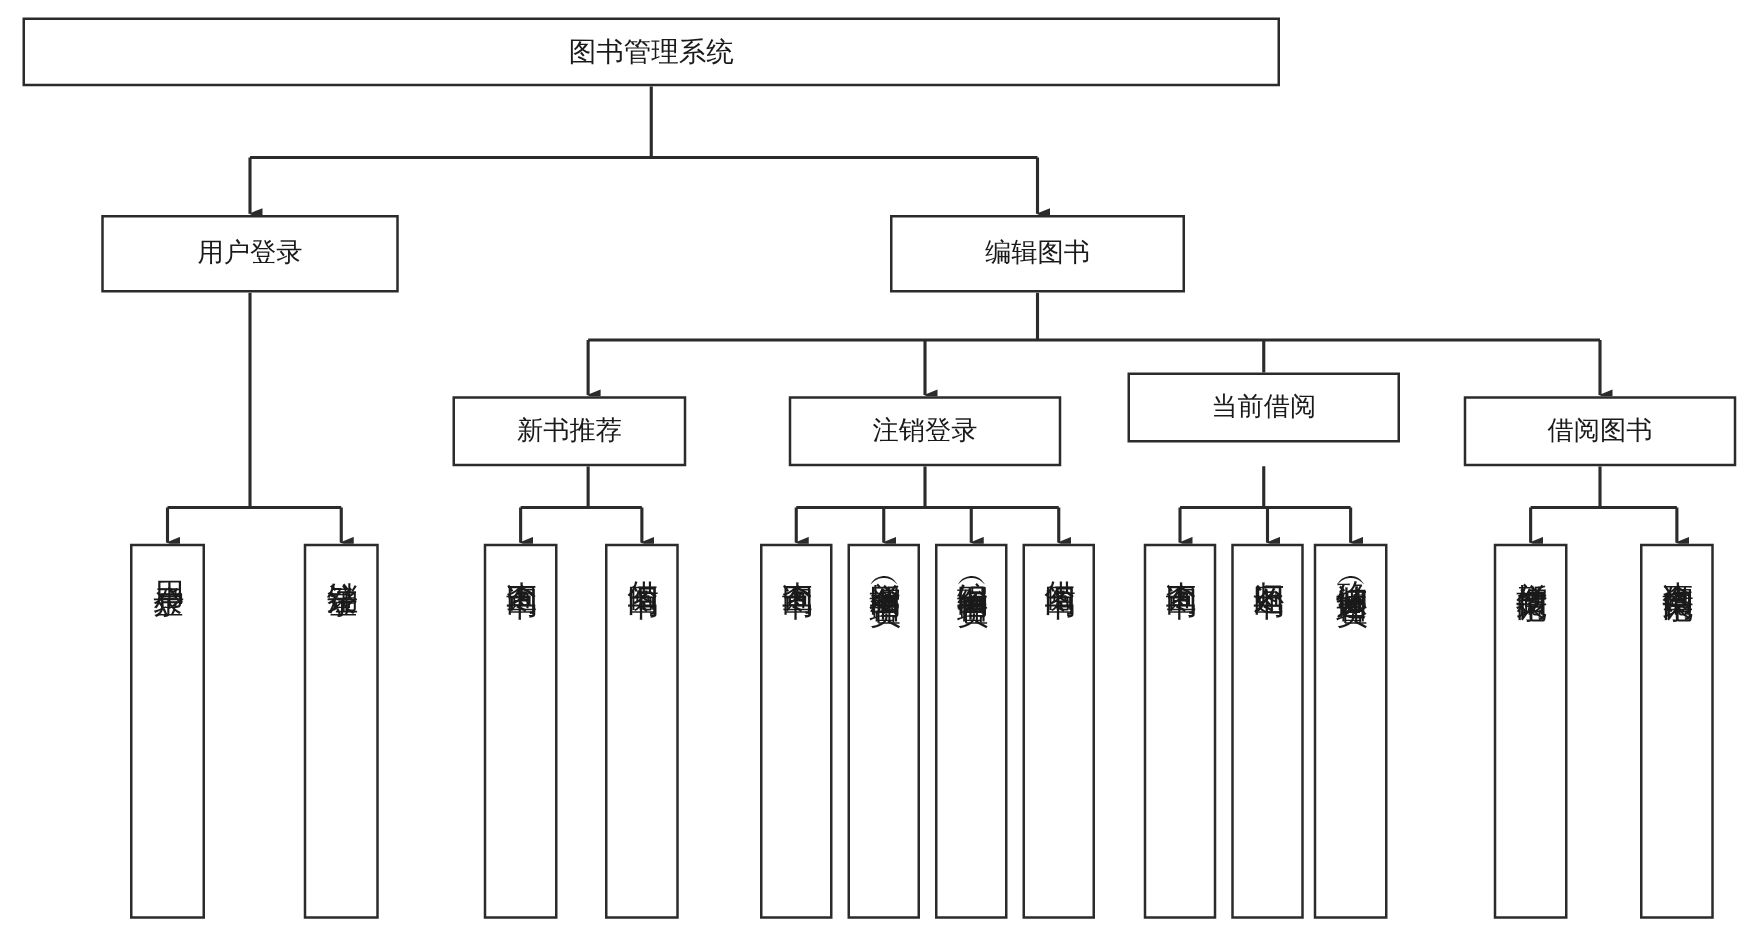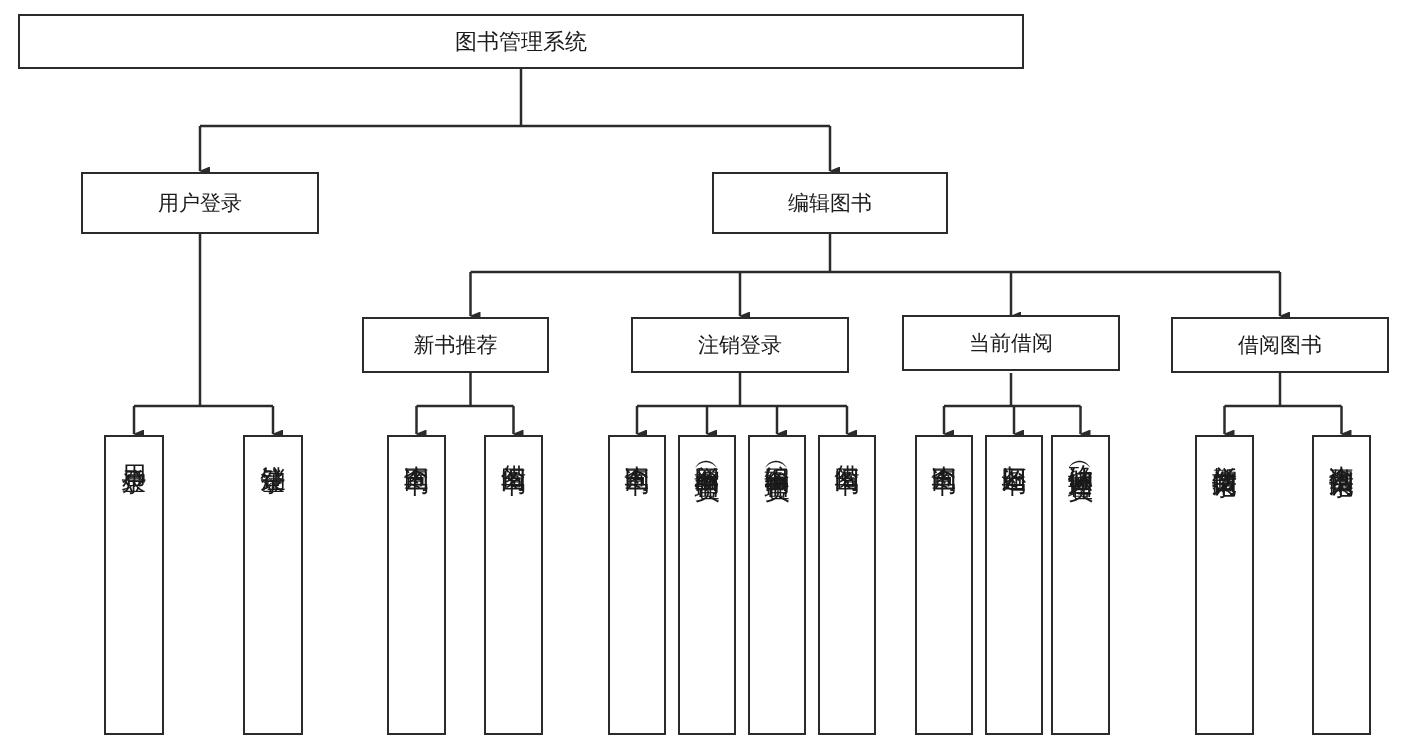--- a/index.html
+++ b/index.html
@@ -128,21 +128,21 @@
       </div>
       <div class="node-box node-l1" style="left: 712px; top: 172px; width: 236px; height: 62px;">
         <div class="node-label">编辑图书</div>
       </div>
       <div class="node-box node-l2" style="left: 362px; top: 317px; width: 187px; height: 56px;">
         <div class="node-label">新书推荐</div>
       </div>
       <div class="node-box node-l2" style="left: 631px; top: 317px; width: 218px; height: 56px;">
         <div class="node-label">注销登录</div>
       </div>
-      <div class="node-box node-l2" style="left: 902px; top: 315px; width: 218px; height: 56px;">
+      <div class="node-box node-l2" style="left: 902px; top: 298px; width: 218px; height: 56px;">
         <div class="node-label">当前借阅</div>
       </div>
       <div class="node-box node-l2" style="left: 1171px; top: 317px; width: 218px; height: 56px;">
         <div class="node-label">借阅图书</div>
       </div>
       <div class="node-box node-leaf" style="left: 104px; top: 435px; width: 60px; height: 300px;">
         <div class="node-label">用户登录</div>
       </div>
       <div class="node-box node-leaf" style="left: 243px; top: 435px; width: 60px; height: 300px;">
         <div class="node-label">注销登录</div>

